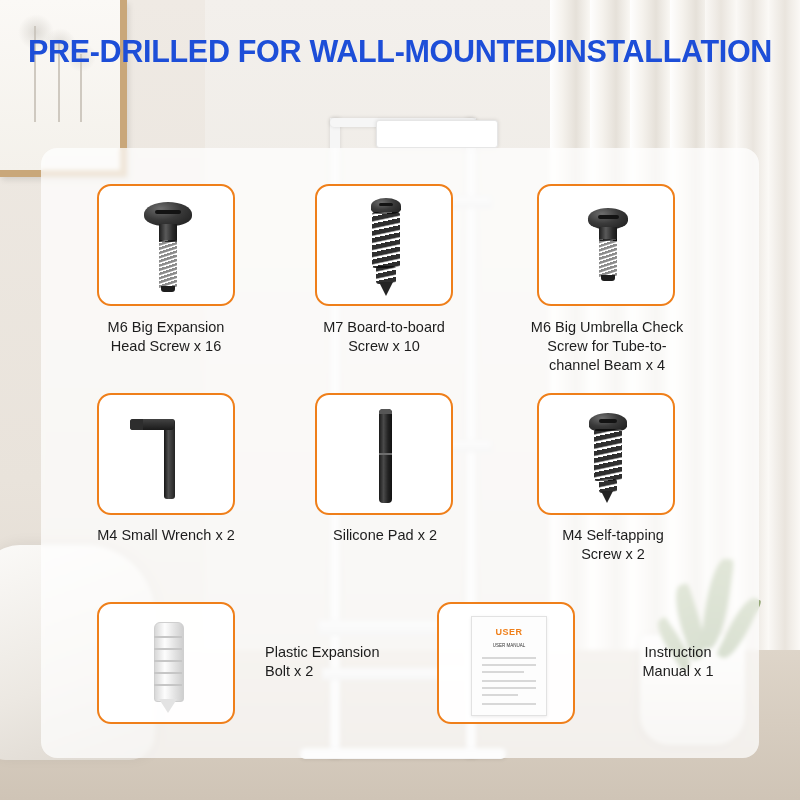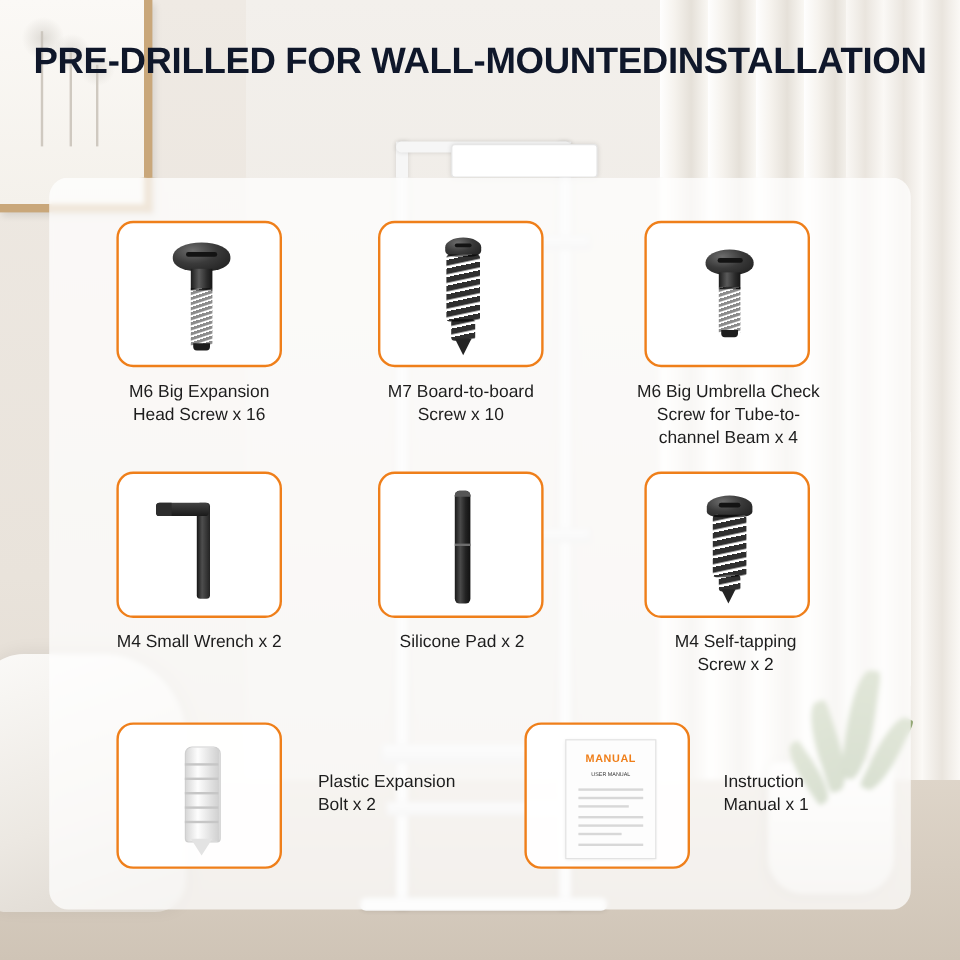--- a/index.html
+++ b/index.html
@@ -112,21 +112,21 @@
   
   .headline {
     position: absolute;
     top: 34px;
     left: 0;
     width: 800px;
     text-align: center;
     font-size: 30.5px;
     font-weight: bold;
     letter-spacing: -0.3px;
-    color: #0f172a;
+    color: #1d4ed8;
     text-transform: uppercase;
     white-space: nowrap;
   }
   .subhead {
     position: absolute;
     top: 86px;
     left: 0;
     width: 800px;
     text-align: center;
     font-size: 20px;
@@ -430,31 +430,31 @@
       </div>
       <div class="caption left-al" style="left:224px;top:495px;width:190px;">
         <span>Plastic Expansion</span><br>
         <span>Bolt x 2</span>
       </div>
     </div>
 
     <div class="cell">
       <div class="thumb" style="left:396px;top:454px;width:138px;height:122px;">
         <div class="manual" style="left:32px;top:12px;width:74px;height:98px;">
-          <div class="brand" style="top:10px;">MANUAL</div>
+          <div class="brand" style="top:10px;">USER</div>
           <div class="mtitle" style="top:26px;">USER MANUAL</div>
           <div class="mline" style="left:10px;top:40px;width:54px;"></div>
           <div class="mline" style="left:10px;top:47px;width:54px;"></div>
           <div class="mline" style="left:10px;top:54px;width:42px;"></div>
           <div class="mline" style="left:10px;top:63px;width:54px;"></div>
           <div class="mline" style="left:10px;top:70px;width:54px;"></div>
           <div class="mline" style="left:10px;top:77px;width:36px;"></div>
           <div class="mline" style="left:10px;top:86px;width:54px;"></div>
         </div>
       </div>
-      <div class="caption left-al" style="left:562px;top:495px;width:150px;">
+      <div class="caption left-al" style="left:562px;top:495px;width:150px;text-align:center;">
         <span>Instruction</span><br>
         <span>Manual x 1</span>
       </div>
     </div>
 
   </div>
 </div>
 
 </body></html>

